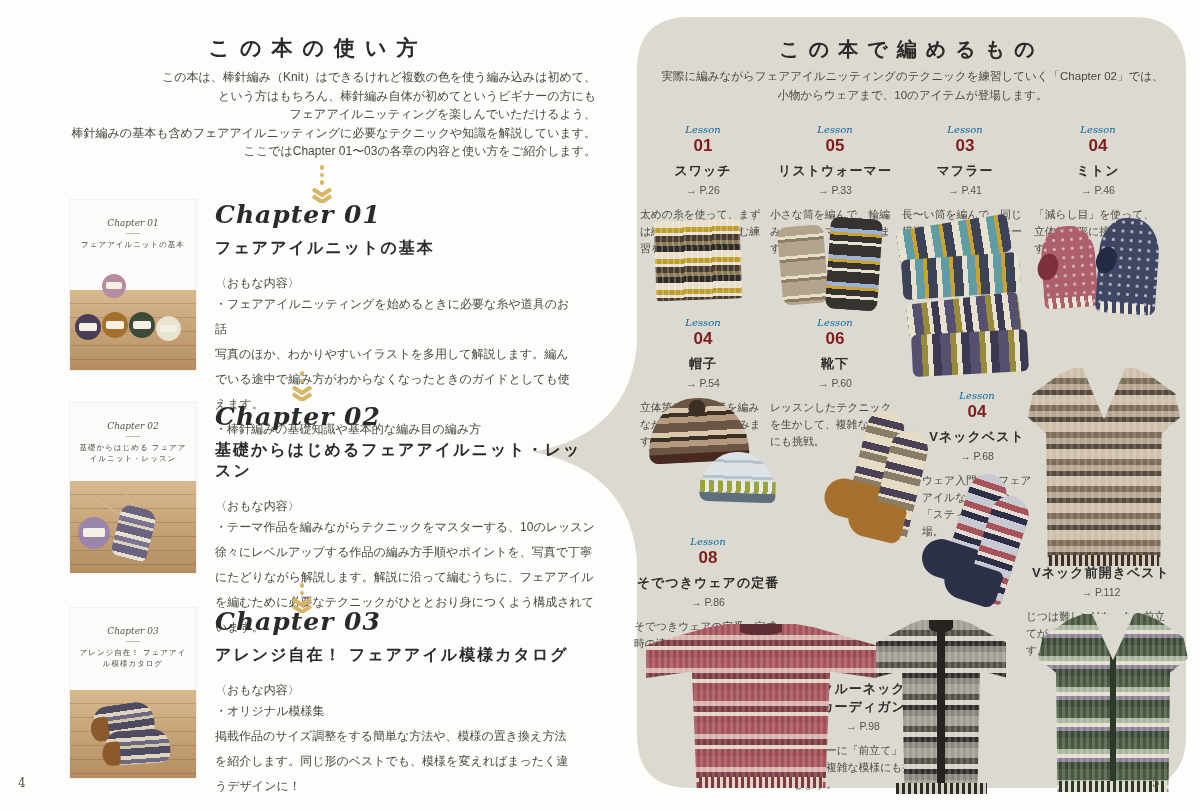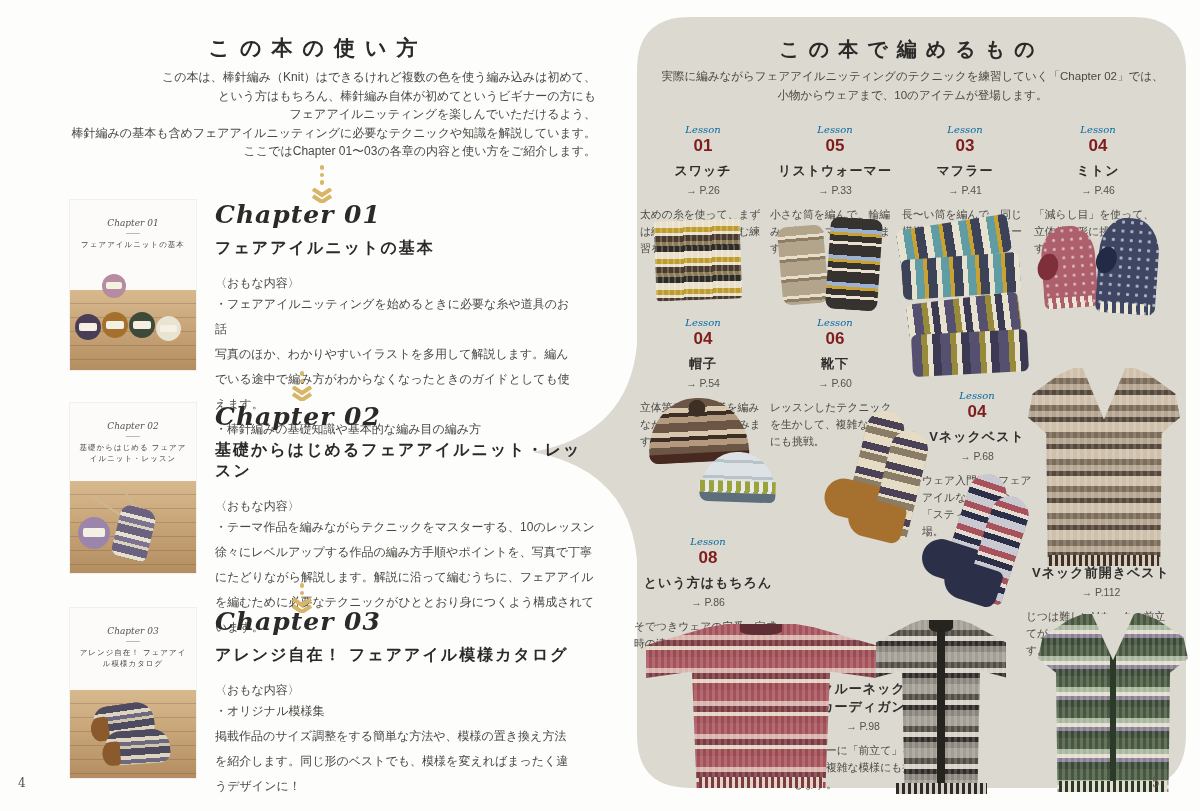--- a/index.html
+++ b/index.html
@@ -299,21 +299,21 @@
 <div class="lesson" style="left:922px;top:390px;width:110px;">
   <div class="ltag">Lesson</div>
   <div class="lnum">04</div>
   <div class="lname">Vネックベスト</div>
   <div class="lpg">→ P.68</div>
   <div class="ldesc">ウェア入門編。フェアアイルならではの「スティーク」も登場。</div>
 </div>
 <div class="lesson" style="left:634px;top:536px;width:148px;">
   <div class="ltag">Lesson</div>
   <div class="lnum">08</div>
-  <div class="lname">という方はもちろん</div>
+  <div class="lname">そでつきウェアの定番</div>
   <div class="lpg">→ P.86</div>
   <div class="ldesc">そでつきウェアの定番。完成時の達成感もひとしおです。</div>
 </div>
 <div class="lesson l09" style="left:793px;top:642px;width:140px;">
   <div class="ltag">Lesson</div>
   <div class="lnum">09</div>
   <div class="lname">クルーネックカーディガン</div>
   <div class="lpg">→ P.98</div>
   <div class="ldesc">セーターに「前立て」をプラス。複雑な模様にも挑戦します。</div>
 </div>

